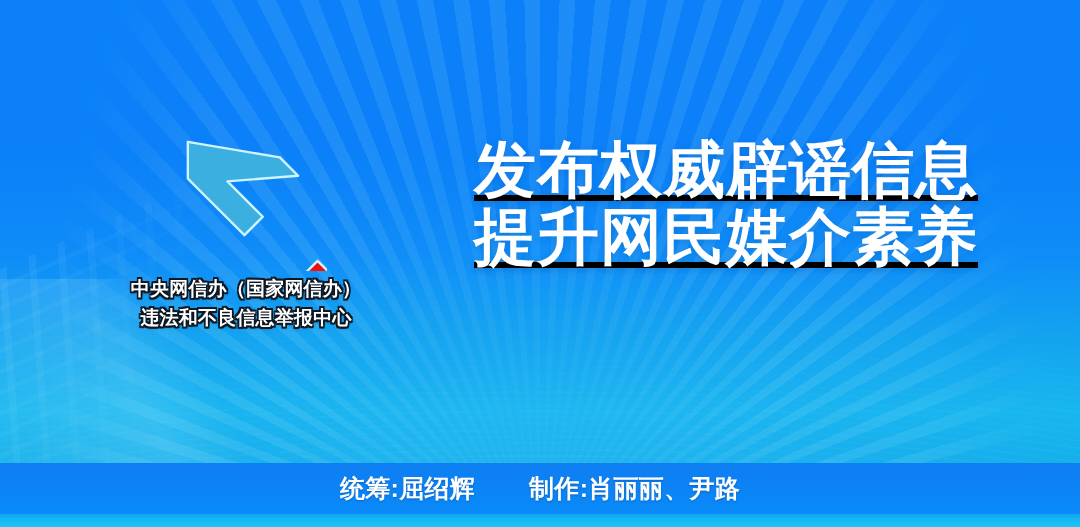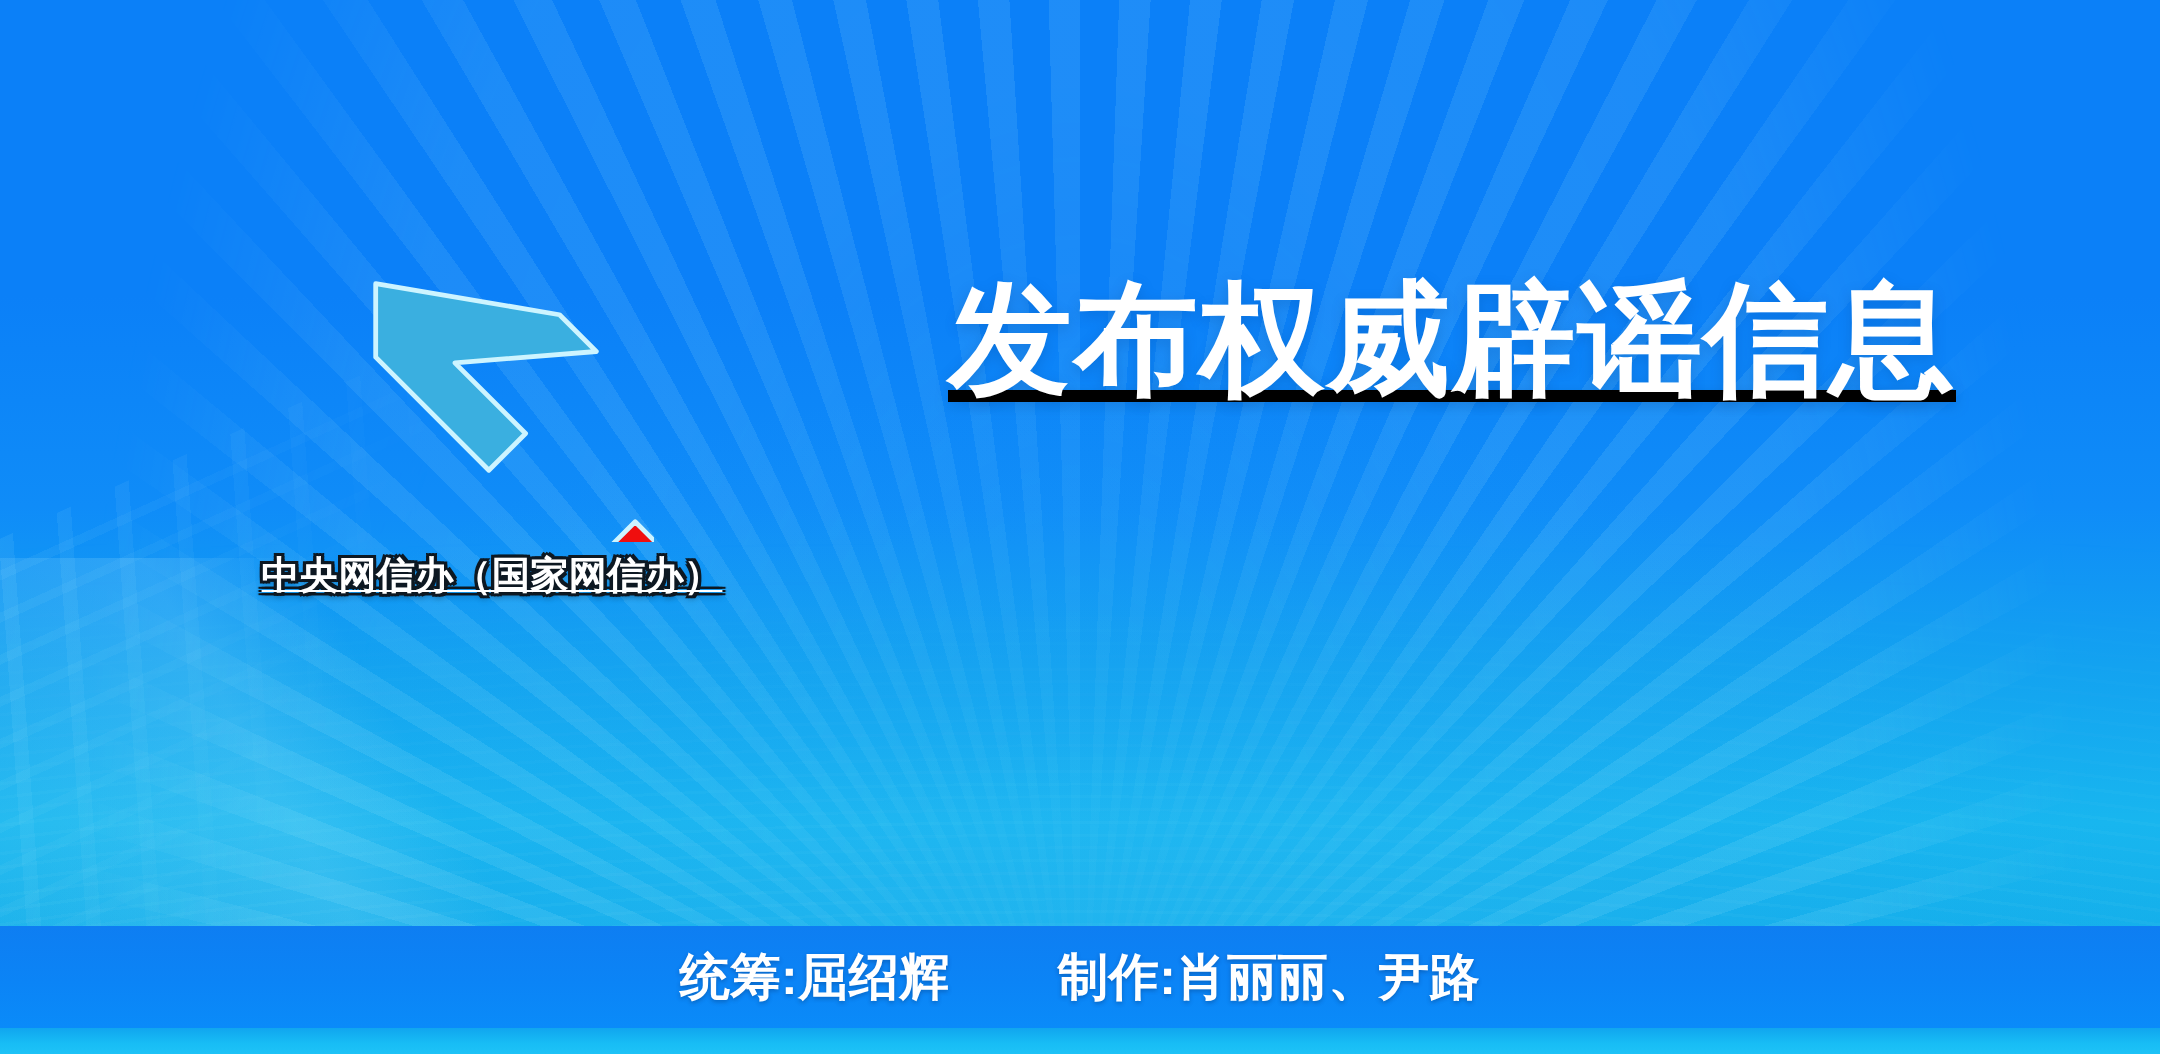--- a/index.html
+++ b/index.html
@@ -140,21 +140,20 @@
     line-height: 1.17;
     color: #ffffff;
     letter-spacing: 0.2px;
     white-space: nowrap;
     text-shadow:
       -1.6px -1.6px 0 #0d1822,  1.6px -1.6px 0 #0d1822,
       -1.6px  1.6px 0 #0d1822,  1.6px  1.6px 0 #0d1822,
       -1.6px 0 0 #0d1822,  1.6px 0 0 #0d1822,
        0 -1.6px 0 #0d1822,  0 1.6px 0 #0d1822,
        0 2px 3px rgba(0,0,0,0.35);
-    text-decoration: underline;
   }
 
   
   .headline {
     position: absolute;
     left: 474px;
     top: 136px;
     width: 500px;
     text-decoration: underline;
   }
@@ -215,24 +214,26 @@
   <div class="bg-sweep"></div>
 
   <div class="logo-block">
     <svg class="logo-mark" viewBox="0 0 162 140" aria-hidden="true">
 
       <polygon points="78,3 104,3 58,57 108,57 108,83 28,83 2,57" fill="#3aafe0" stroke="#cdf4ff" stroke-width="2.4" stroke-linejoin="round" transform="translate(10,4) rotate(45 68 45)"></polygon>
 
       <polygon points="78,3 104,3 58,57 108,57 108,83 28,83 2,57" fill="#f00e0e" stroke="#cdf4ff" stroke-width="2.4" stroke-linejoin="round" transform="translate(86,140) rotate(225 68 45)"></polygon>
     </svg>
     <div class="logo-caption">中央网信办（国家网信办）</div>
+    <div class="logo-caption">违法和不良信息举报中心</div>
   </div>
 
   <div class="headline">
     <div class="headline-line">发布权威辟谣信息</div>
+    <div class="headline-line">提升网民媒介素养</div>
   </div>
 
   <div class="footer-bar">
     <div class="footer-credits">
       <span class="credit-item">统筹:屈绍辉</span>
       <span class="credit-item">制作:肖丽丽、尹路</span>
     </div>
   </div>
   <div class="footer-strip"></div>
 

